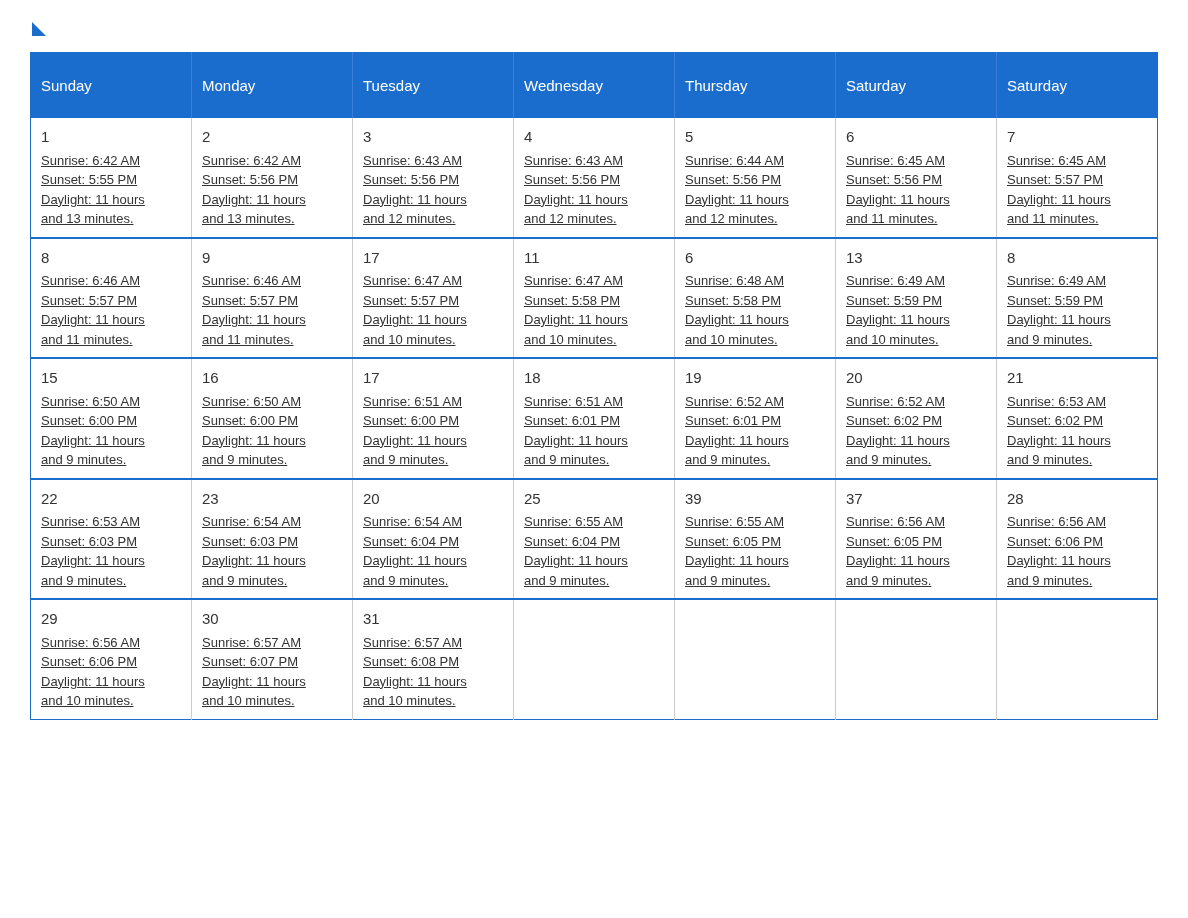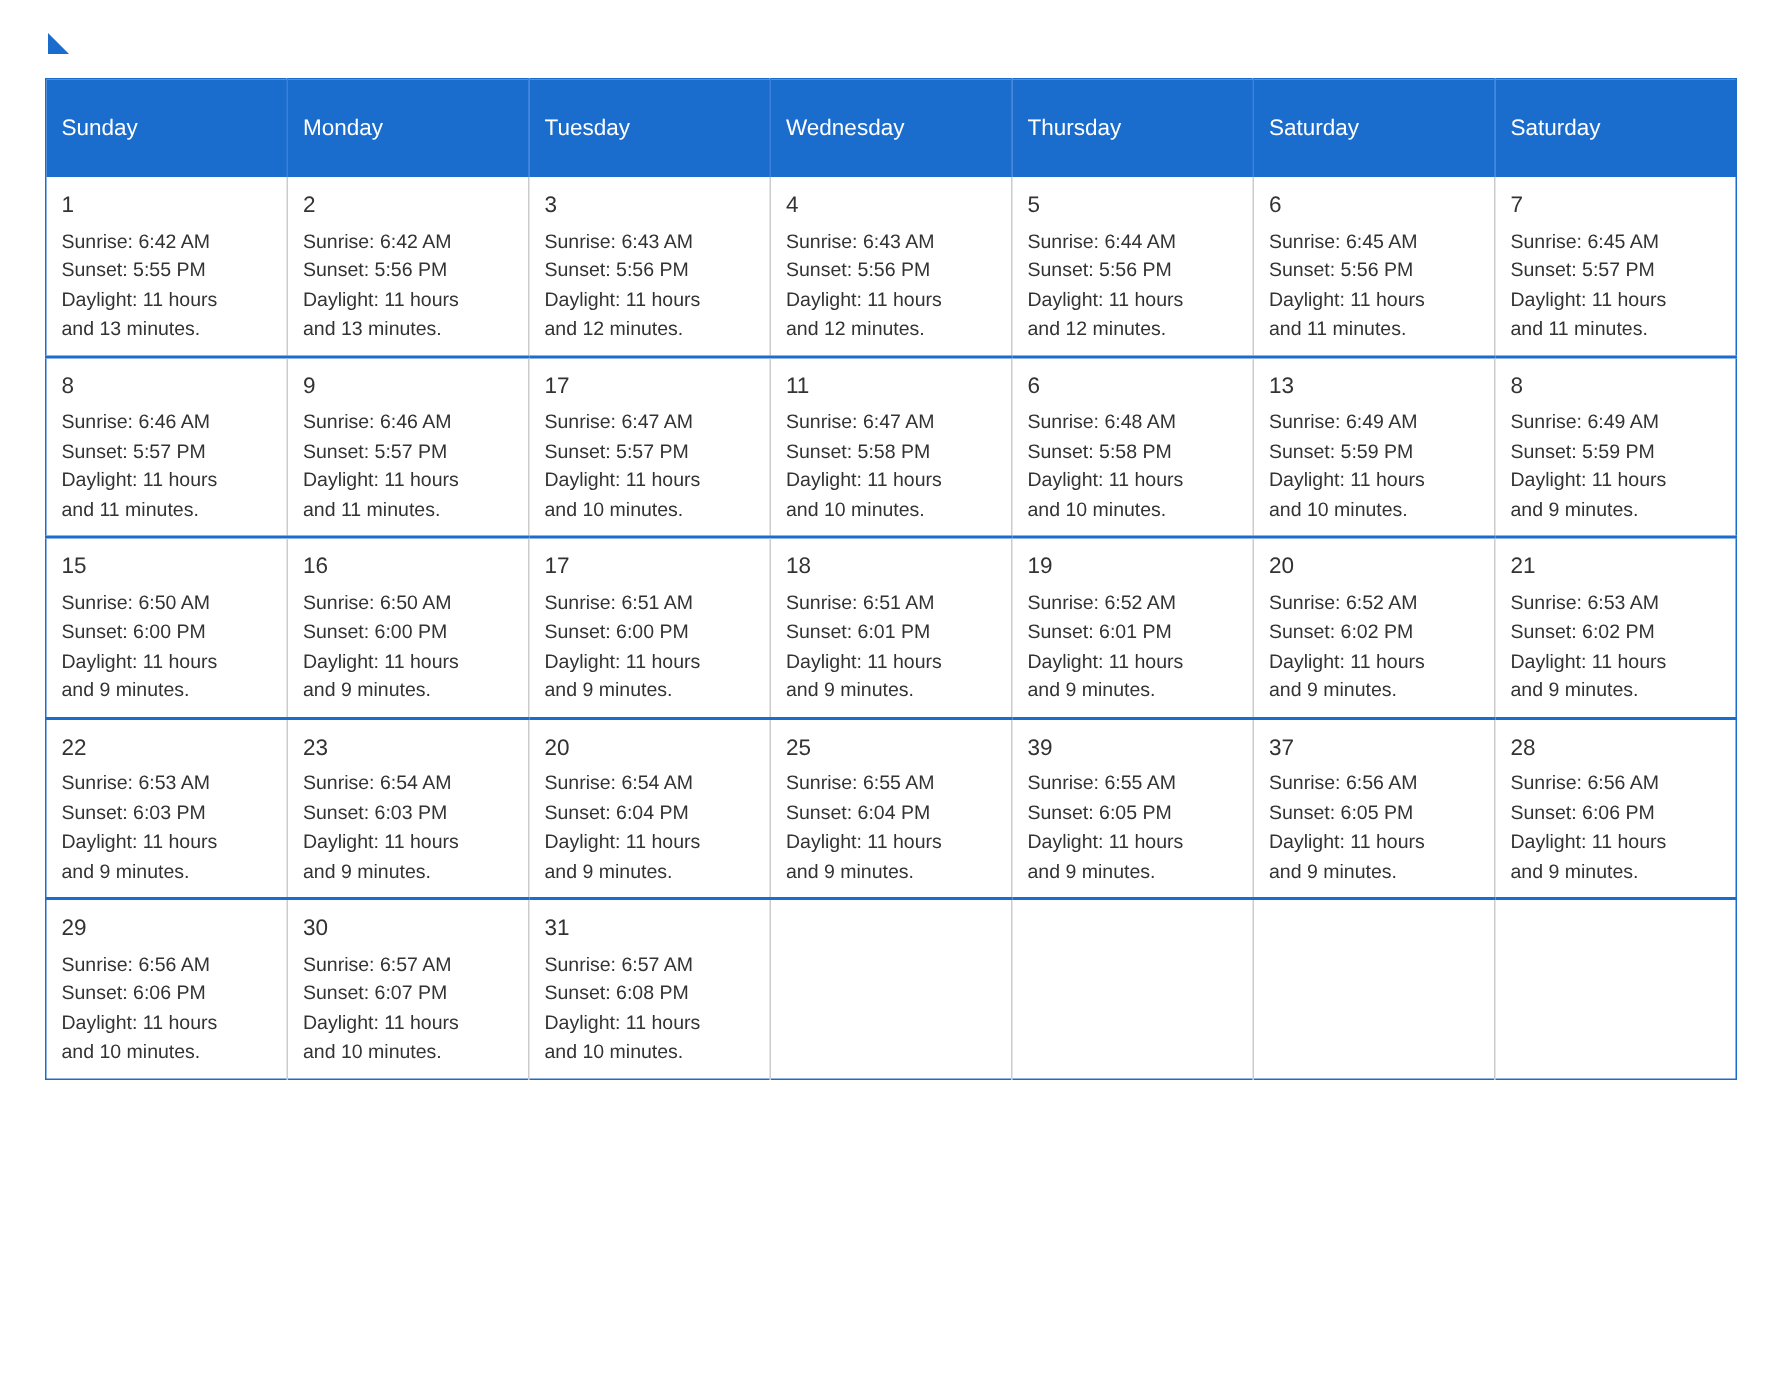--- a/index.html
+++ b/index.html
@@ -66,20 +66,21 @@
     }
     .day-number {
       font-size: 15px;
       font-weight: normal;
       display: block;
       margin-bottom: 2px;
     }
     .day-info {
       font-size: 13px;
       color: #333;
+      text-decoration: underline;
     }
     .empty-cell {
       background: #fff;
     }
     .logo-wrapper {
       display: flex;
       flex-direction: column;
       align-items: flex-start;
     }
     .logo-line1 {

